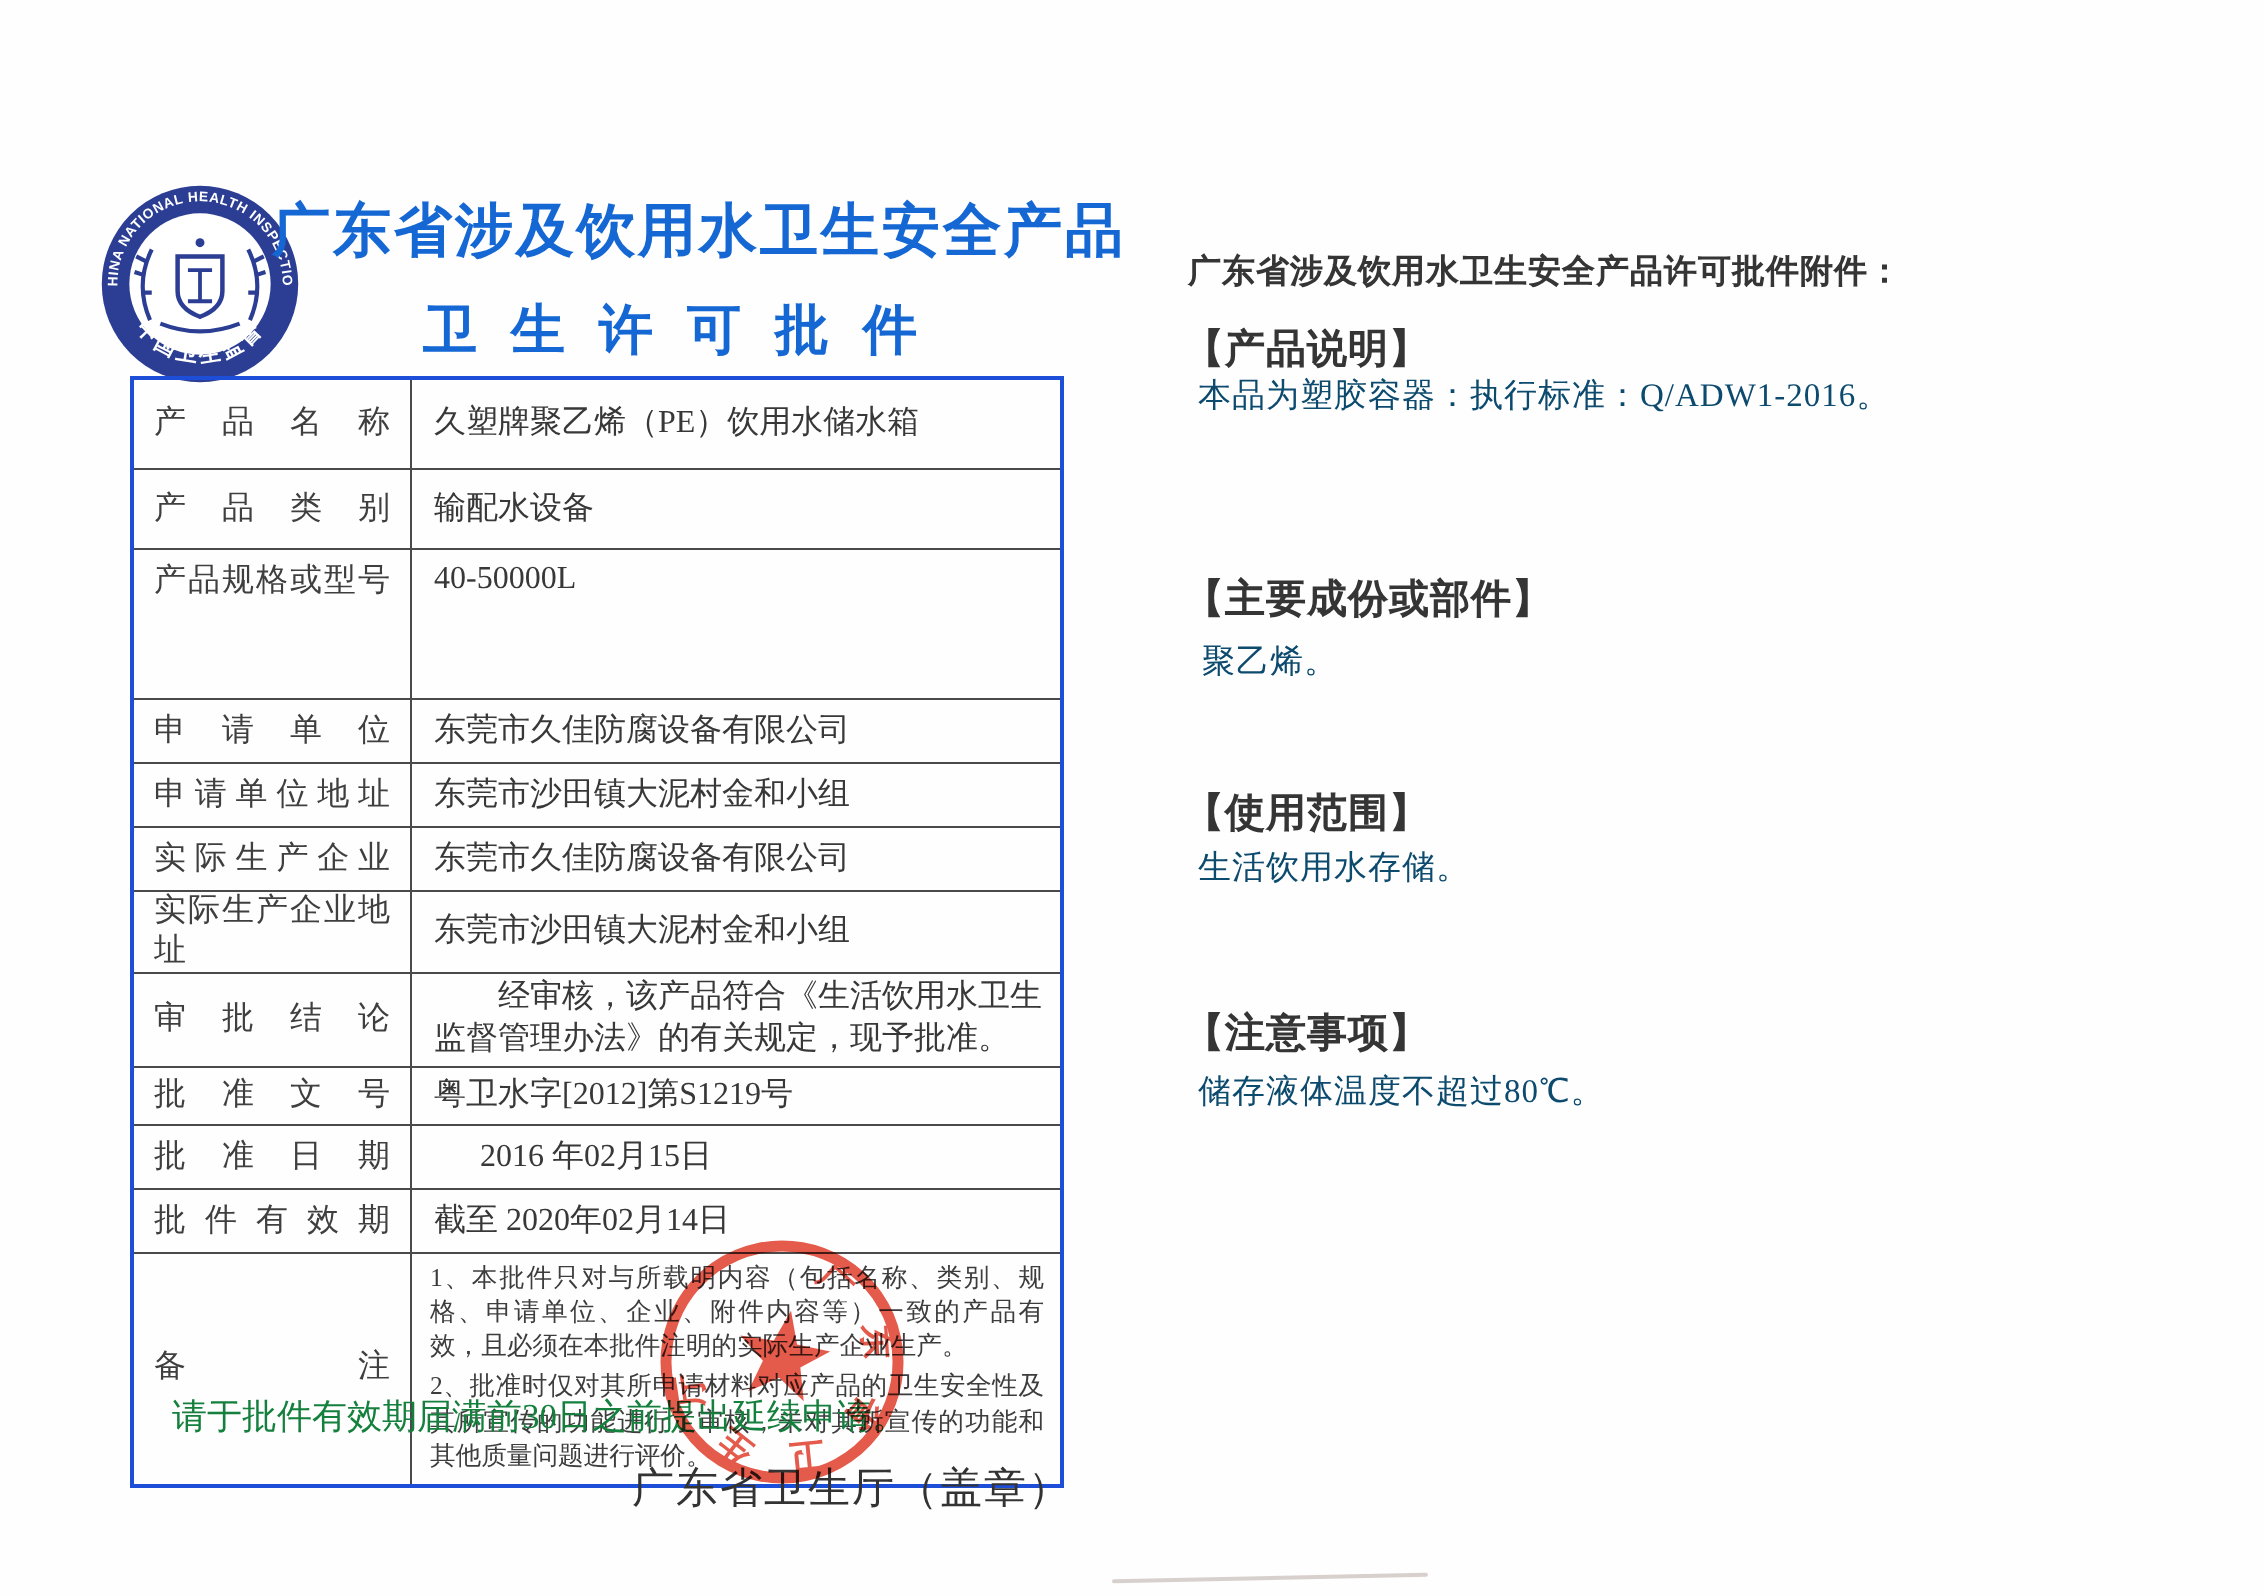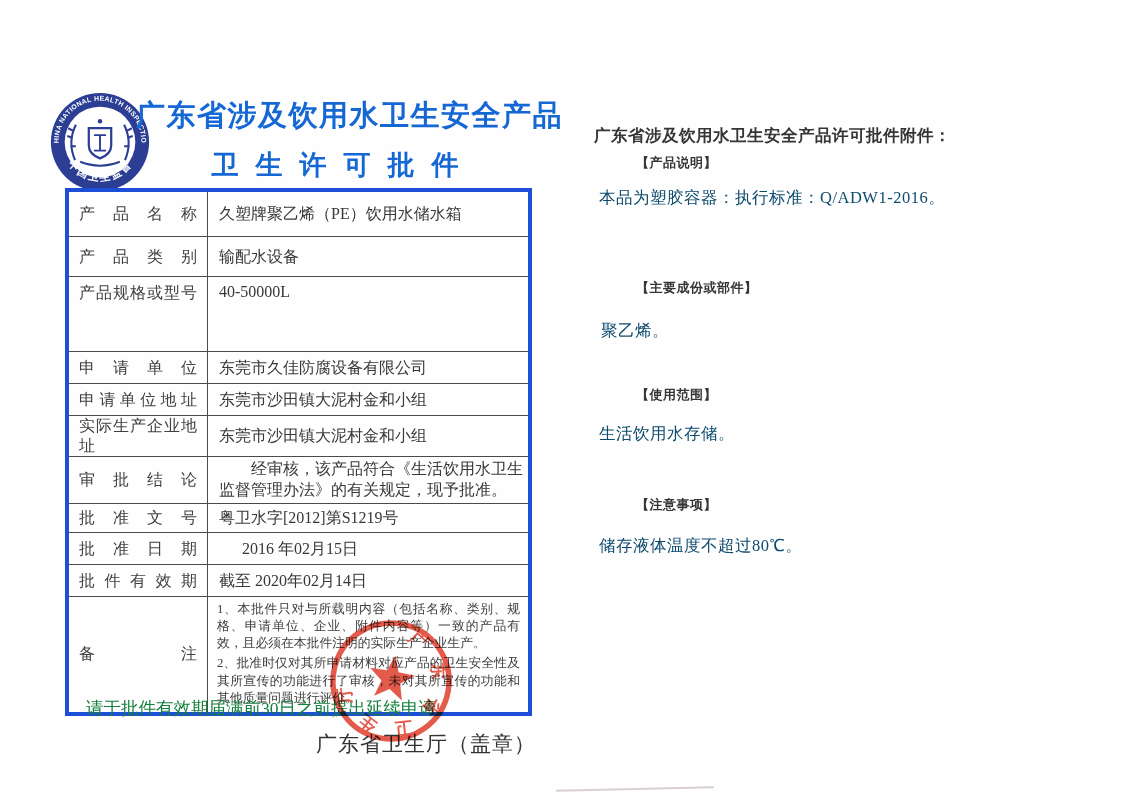--- a/index.html
+++ b/index.html
@@ -15,21 +15,21 @@
     position:absolute;left:136px;top:96px;width:398px;text-align:center;
     color:#1568d4;font-weight:bold;
   }
   .title-line1{font-size:29px;letter-spacing:1.5px;white-space:nowrap;}
   .title-line2{font-size:27px;letter-spacing:17px;text-indent:17px;margin-top:11px;white-space:nowrap;font-family:Liberation Mono, monospace;}
 
   
   table.cert{
     position:absolute;left:65px;top:188px;width:467px;
     border-collapse:collapse;table-layout:fixed;
-    border:4px solid #1d4ed8;
+    border:2px solid #1d4ed8;
   }
   table.cert td{
     border:1px solid #4a4a4a;vertical-align:middle;
     font-size:16px;line-height:1.25;overflow:hidden;
   }
   td.lab{
     width:118px;padding:0 10px;
     text-align:justify;text-align-last:justify;
     color:#3f3f3f;
   }
@@ -51,21 +51,21 @@
   .signature{position:absolute;left:316px;top:709px;font-size:21px;color:#333;letter-spacing:1px;}
 
   
   .seal{
     position:absolute;left:326px;top:616px;width:130px;height:130px;
     opacity:.84;mix-blend-mode:multiply;transform:rotate(10deg);
   }
 
   
   .att-title{position:absolute;left:594px;top:108px;font-size:16.5px;font-weight:bold;color:#353535;letter-spacing:.5px;}
-  .sec-head{position:absolute;font-size:13px;font-weight:bold;color:#353535;letter-spacing:.5px;margin-left:44px;}
+  .sec-head{position:absolute;font-size:20px;font-weight:bold;color:#353535;letter-spacing:.5px;}
   .sec-body{position:absolute;font-size:16.5px;color:#0c4a6e;letter-spacing:.5px;}
   .pos-h1{left:592px;top:141px;} .pos-b1{left:599px;top:170px;}
   .pos-h2{left:592px;top:266px;} .pos-b2{left:601px;top:303px;}
   .pos-h3{left:592px;top:373px;} .pos-b3{left:599px;top:406px;}
   .pos-h4{left:592px;top:483px;} .pos-b4{left:599px;top:518px;}
 
   
   .artifact{
     position:absolute;left:556px;top:788px;width:158px;height:2px;
     background:#a89a92;opacity:.45;border-radius:2px;transform:rotate(-1.2deg);
@@ -124,20 +124,24 @@
       <td class="val">40-50000L</td>
     </tr>
     <tr class="h4">
       <td class="lab">申请单位</td>
       <td class="val">东莞市久佳防腐设备有限公司</td>
     </tr>
     <tr class="h5">
       <td class="lab">申请单位地址</td>
       <td class="val">东莞市沙田镇大泥村金和小组</td>
     </tr>
+    <tr class="h6">
+      <td class="lab">实际生产企业</td>
+      <td class="val">东莞市久佳防腐设备有限公司</td>
+    </tr>
     <tr class="h7">
       <td class="lab">实际生产企业地址</td>
       <td class="val">东莞市沙田镇大泥村金和小组</td>
     </tr>
     <tr class="h8">
       <td class="lab">审批结论</td>
       <td class="val">
         <div class="conclusion">经审核，该产品符合《生活饮用水卫生监督管理办法》的有关规定，现予批准。</div>
       </td>
     </tr>

